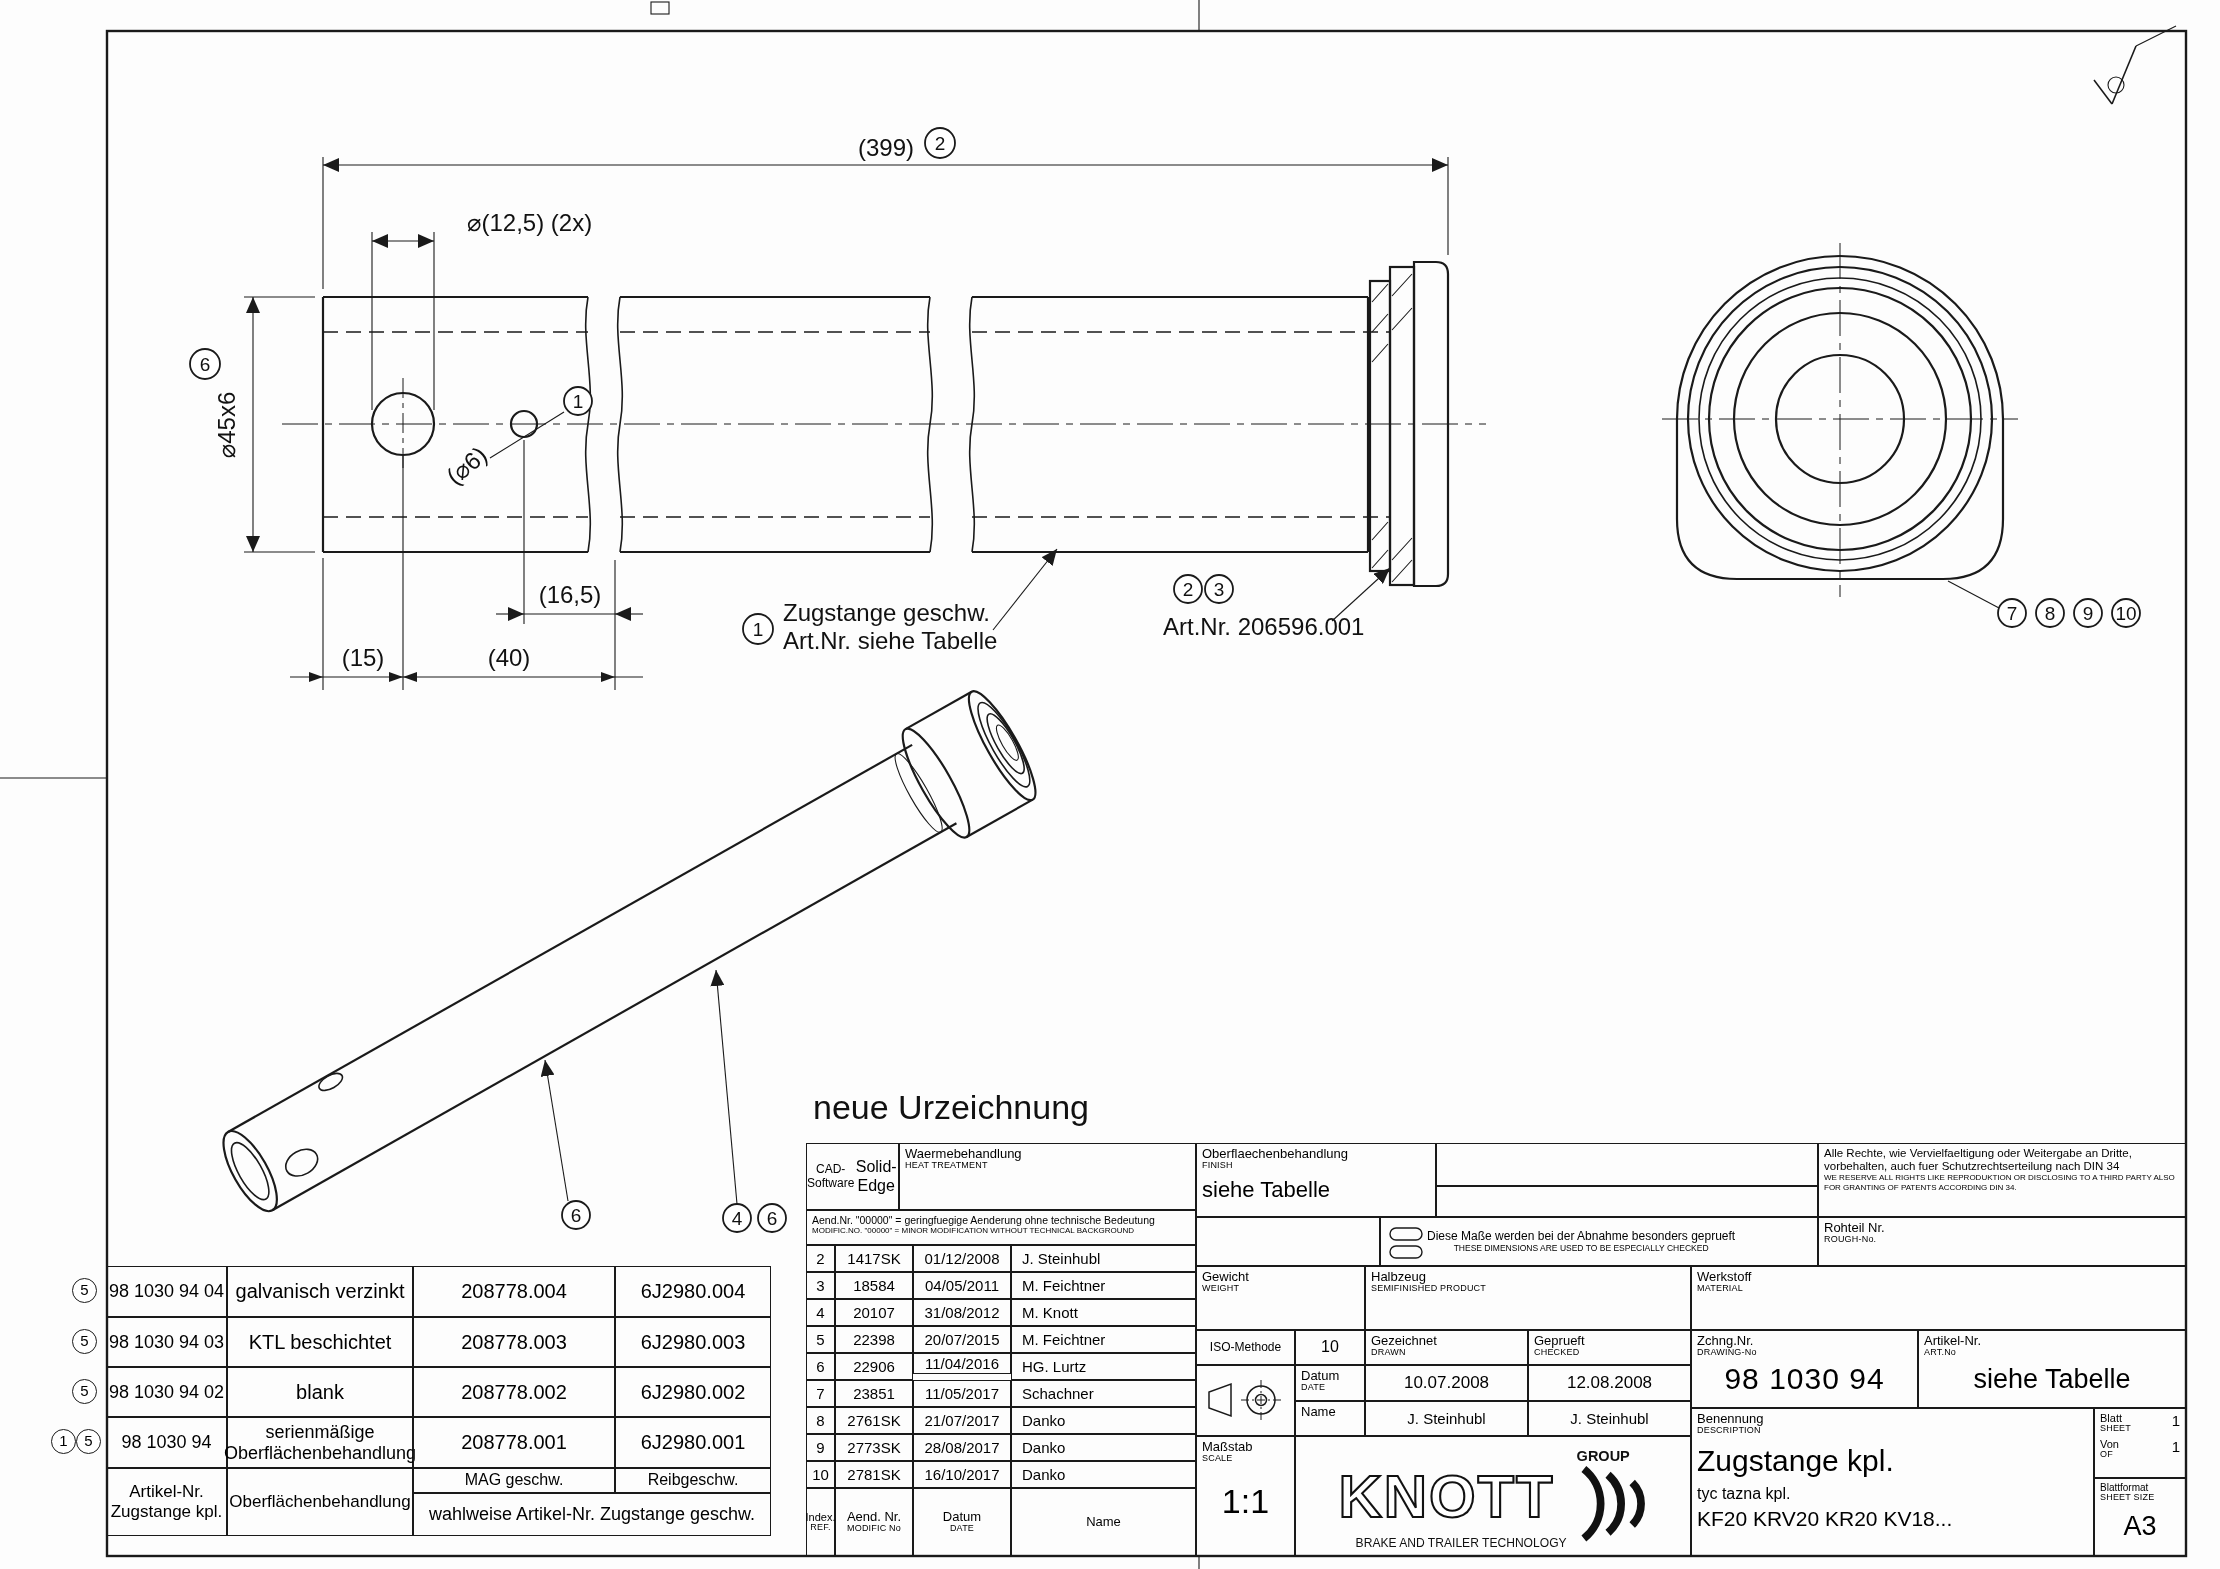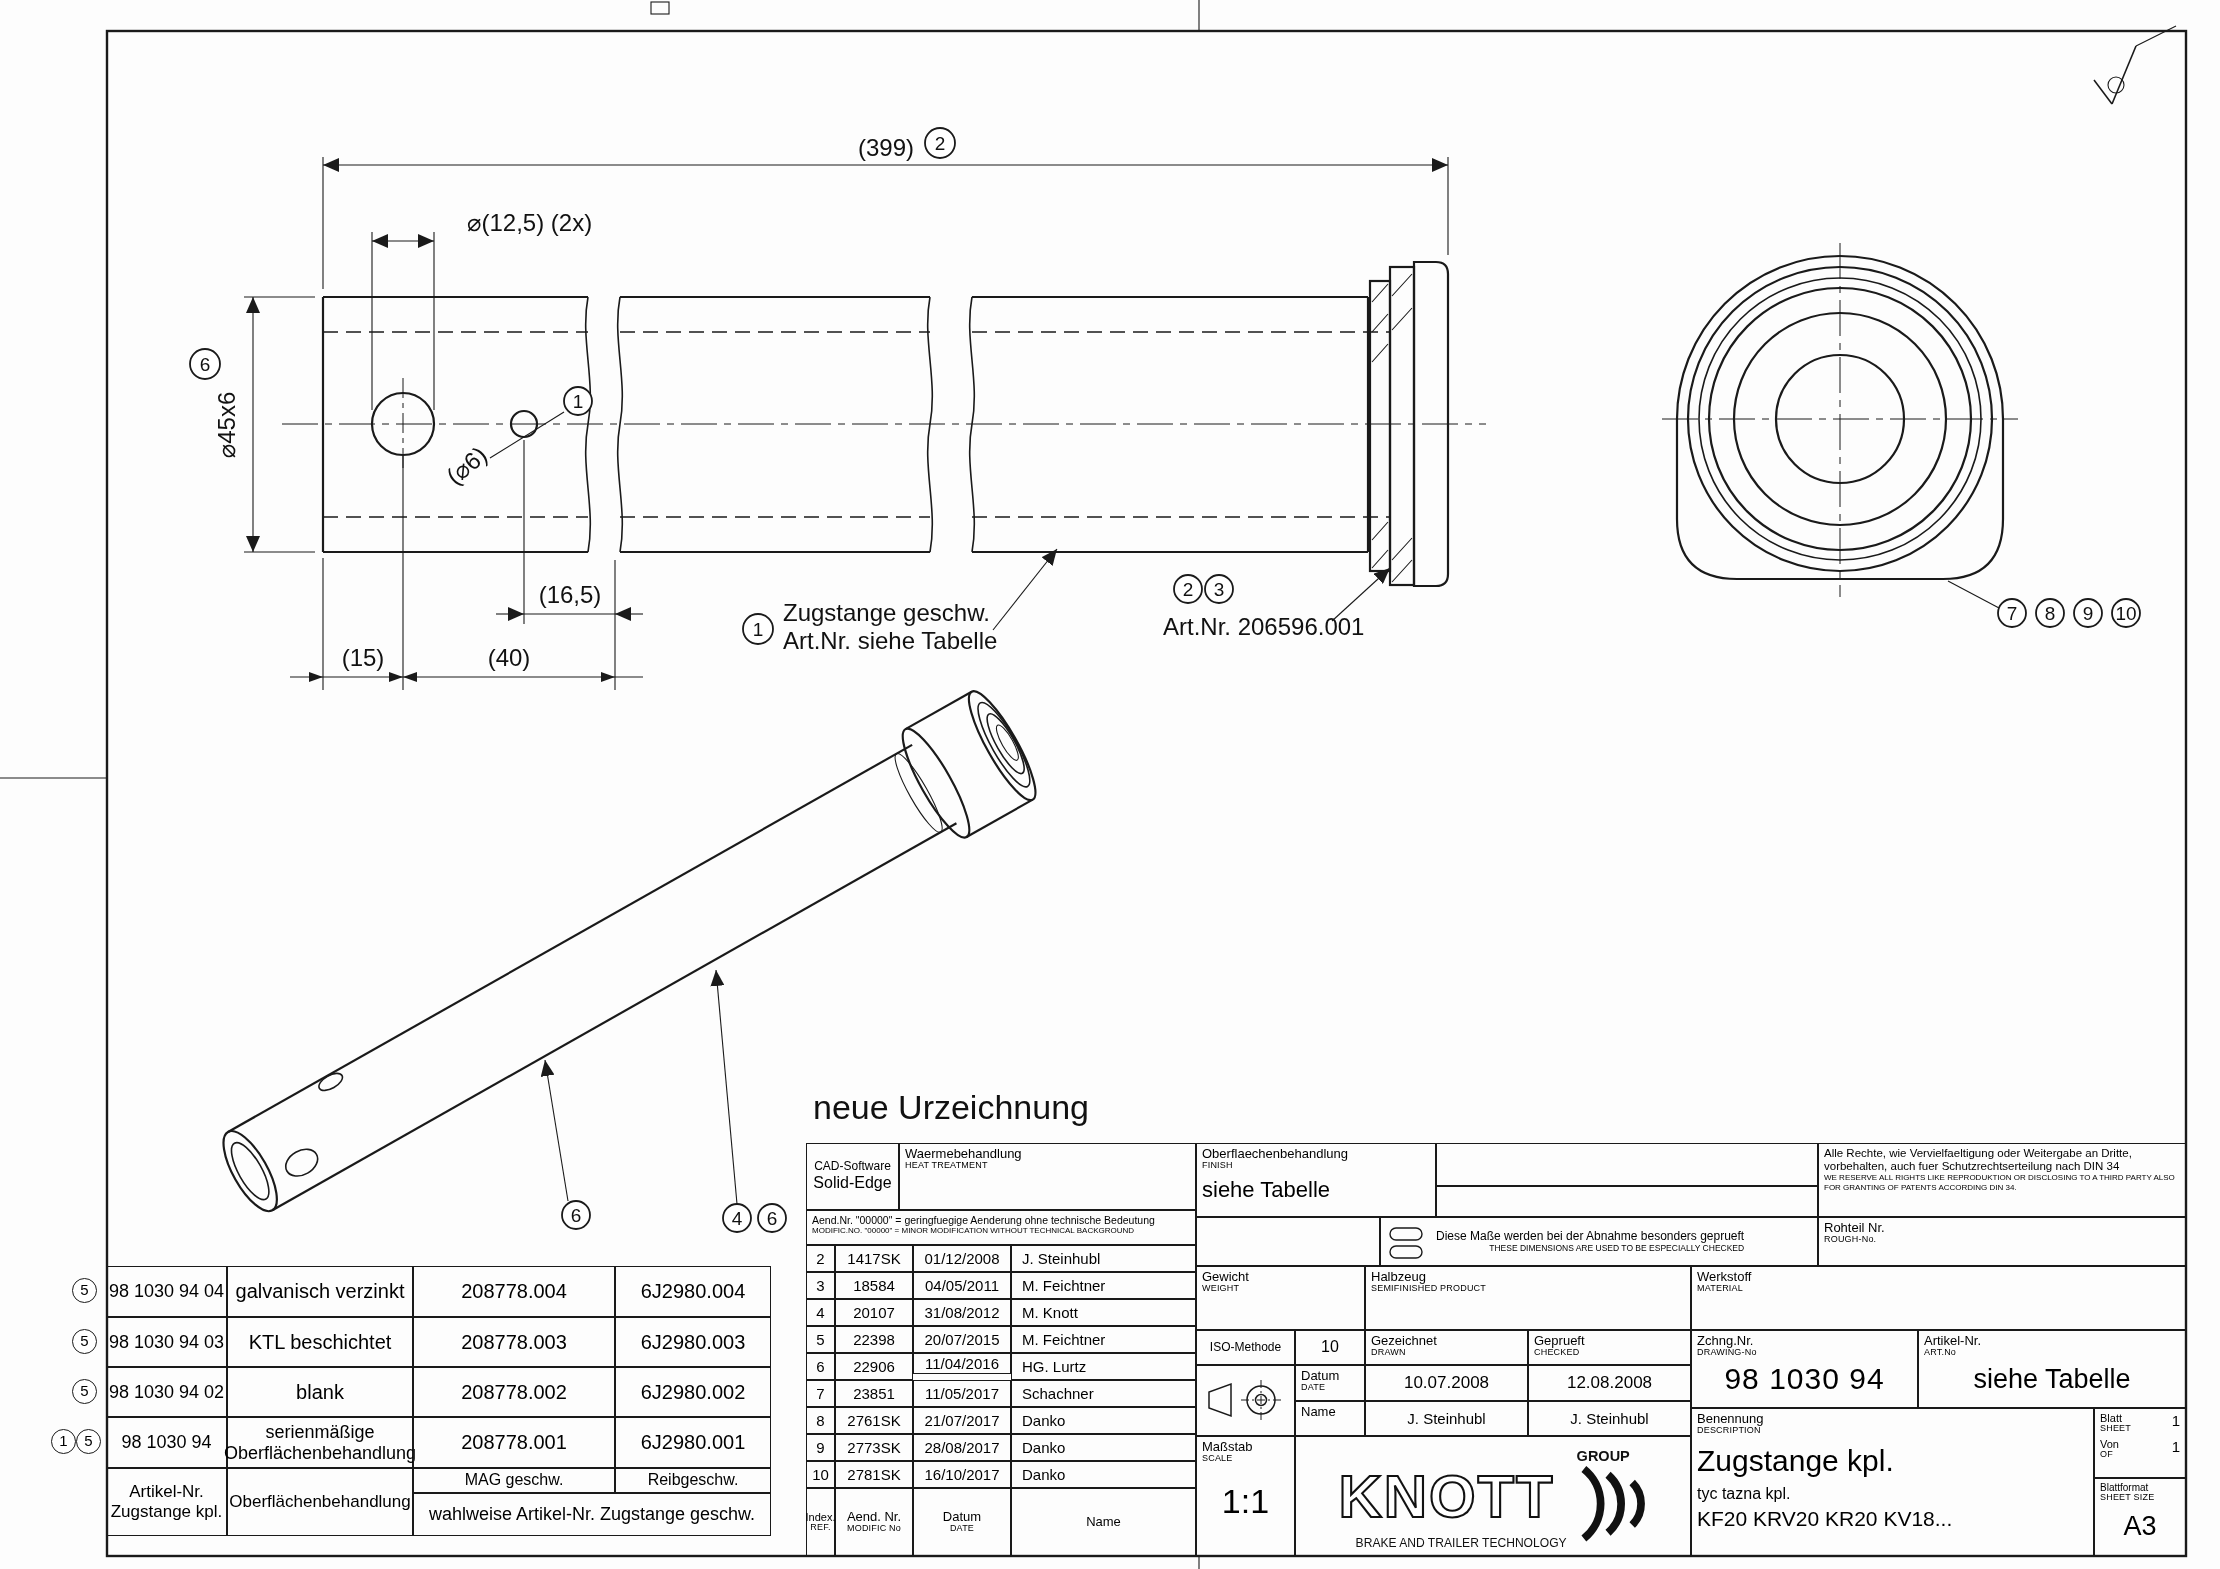--- a/index.html
+++ b/index.html
@@ -322,21 +322,21 @@
           <span class="en">DATE</span>
         </span>
   </div>
   <div class="rc" style="left:1011px;top:1488px;width:185px;height:68px">
     <span class="de">Name</span>
   </div>
 </div>
 
 <div>
 
-  <div class="cell" style="left:806px;top:1143px;width:93px;height:67px;flex-direction:column">
+  <div class="cell" style="left:806px;top:1143px;width:93px;height:67px;flex-direction:row">
     <span style="font-size:12px">CAD-Software</span>
     <span style="font-size:16px">Solid-Edge</span>
   </div>
   <div class="cell hdr" style="left:899px;top:1143px;width:297px;height:67px">
     <span class="de">Waermebehandlung</span>
     <span class="en">HEAT TREATMENT</span>
   </div>
   <div class="cell hdr" style="left:1196px;top:1143px;width:240px;height:74px">
     <span class="de">Oberflaechenbehandlung</span>
     <span class="en">FINISH</span>
@@ -348,21 +348,21 @@
     <span style="font-size:11.5px;display:block;line-height:1.15">Alle Rechte, wie Vervielfaeltigung oder Weitergabe an Dritte, vorbehalten, auch fuer Schutzrechtserteilung nach DIN 34</span>
     <span style="font-size:8px;display:block;line-height:1.15">WE RESERVE ALL RIGHTS LIKE REPRODUKTION OR DISCLOSING TO A THIRD PARTY ALSO FOR GRANTING OF PATENTS ACCORDING DIN 34.</span>
   </div>
 
   <div class="cell" style="left:1196px;top:1217px;width:184px;height:49px"></div>
   <div class="cell" style="left:1380px;top:1217px;width:438px;height:49px;justify-content:flex-start;padding:2px 6px">
     <svg width="40" height="42" viewBox="0 0 40 42">
       <rect x="3" y="7" width="32" height="12" rx="6" fill="none" stroke="#1a1a1a" stroke-width="1.4"></rect>
       <rect x="3" y="25" width="32" height="12" rx="6" fill="none" stroke="#1a1a1a" stroke-width="1.4"></rect>
     </svg>
-    <span style="display:block;text-align:right;margin-left:9px">
+    <span style="display:block;text-align:center;margin-left:0">
       <span style="font-size:12px;display:block">Diese Maße werden bei der Abnahme besonders geprueft</span>
       <span style="font-size:8.5px;display:block">THESE DIMENSIONS ARE USED TO BE ESPECIALLY CHECKED</span>
     </span>
   </div>
   <div class="cell hdr" style="left:1818px;top:1217px;width:368px;height:49px">
     <span class="de">Rohteil Nr.</span>
     <span class="en">ROUGH-No.</span>
   </div>
 
   <div class="cell hdr" style="left:1196px;top:1266px;width:169px;height:64px">

